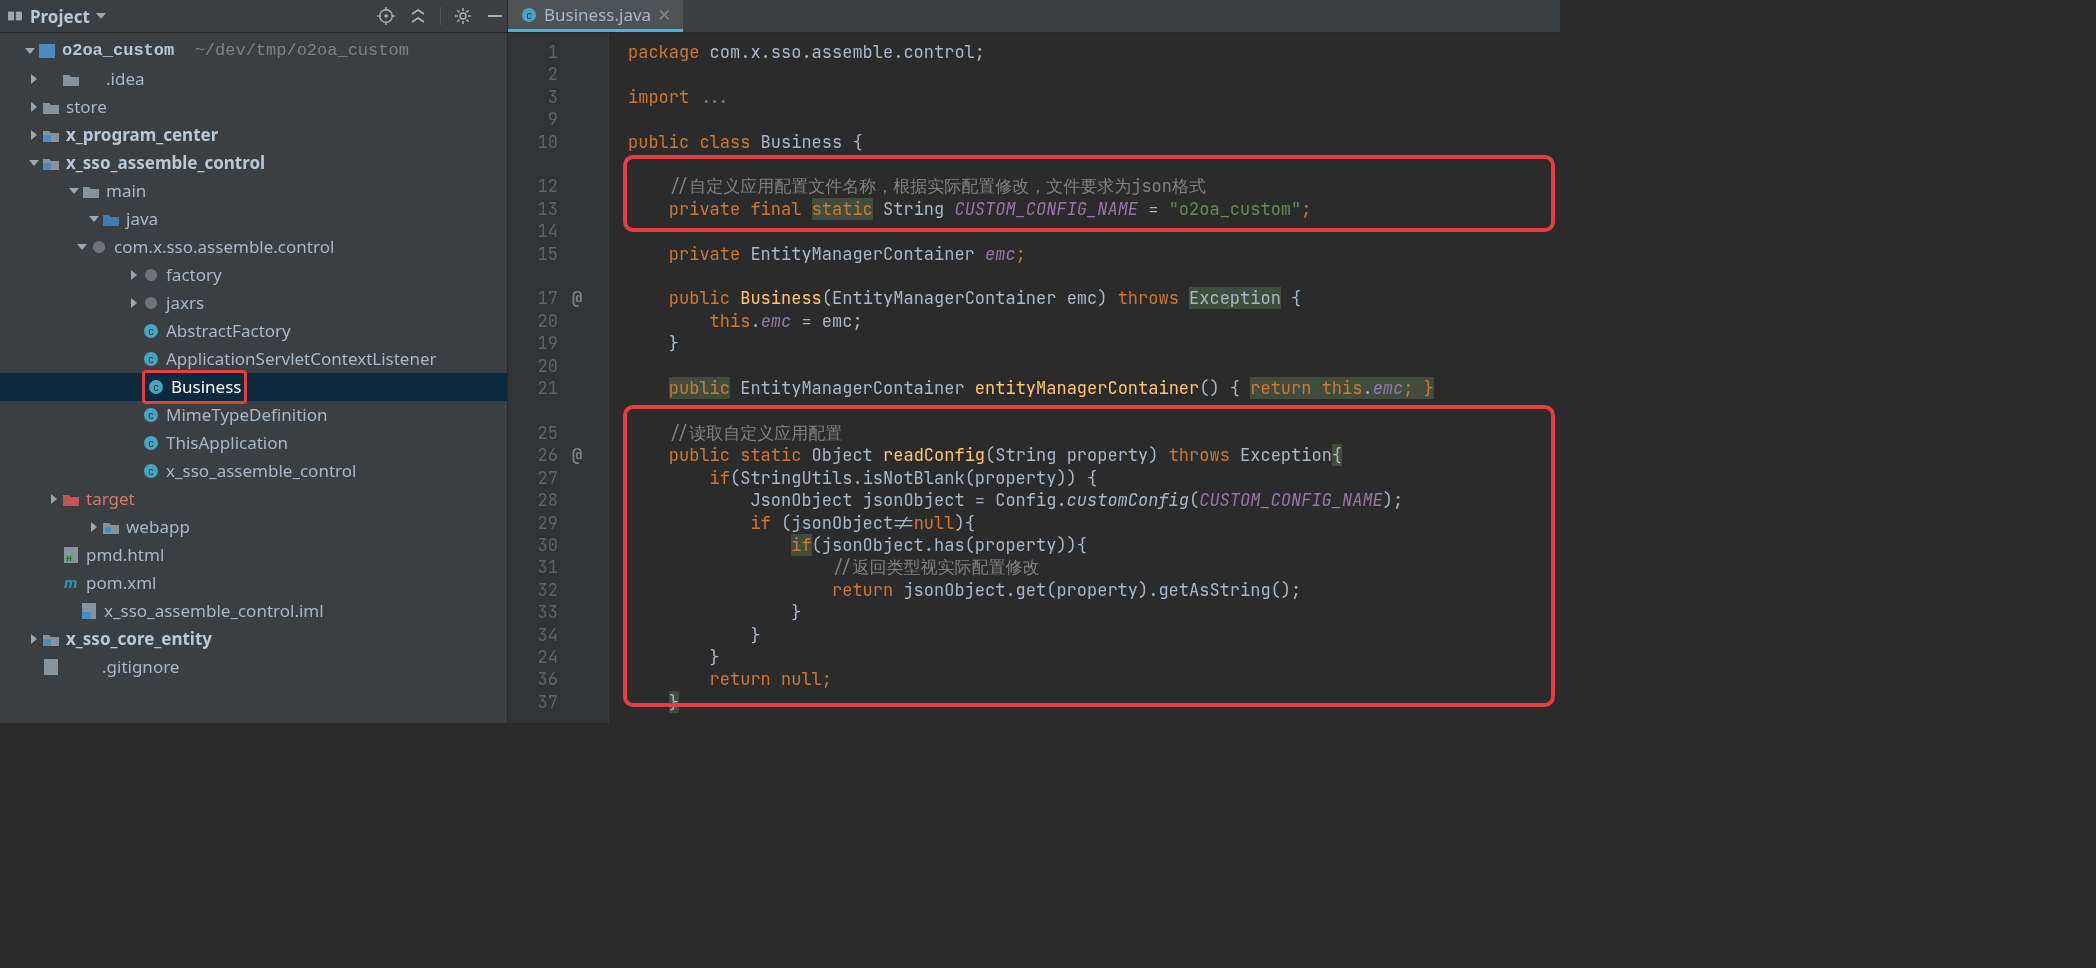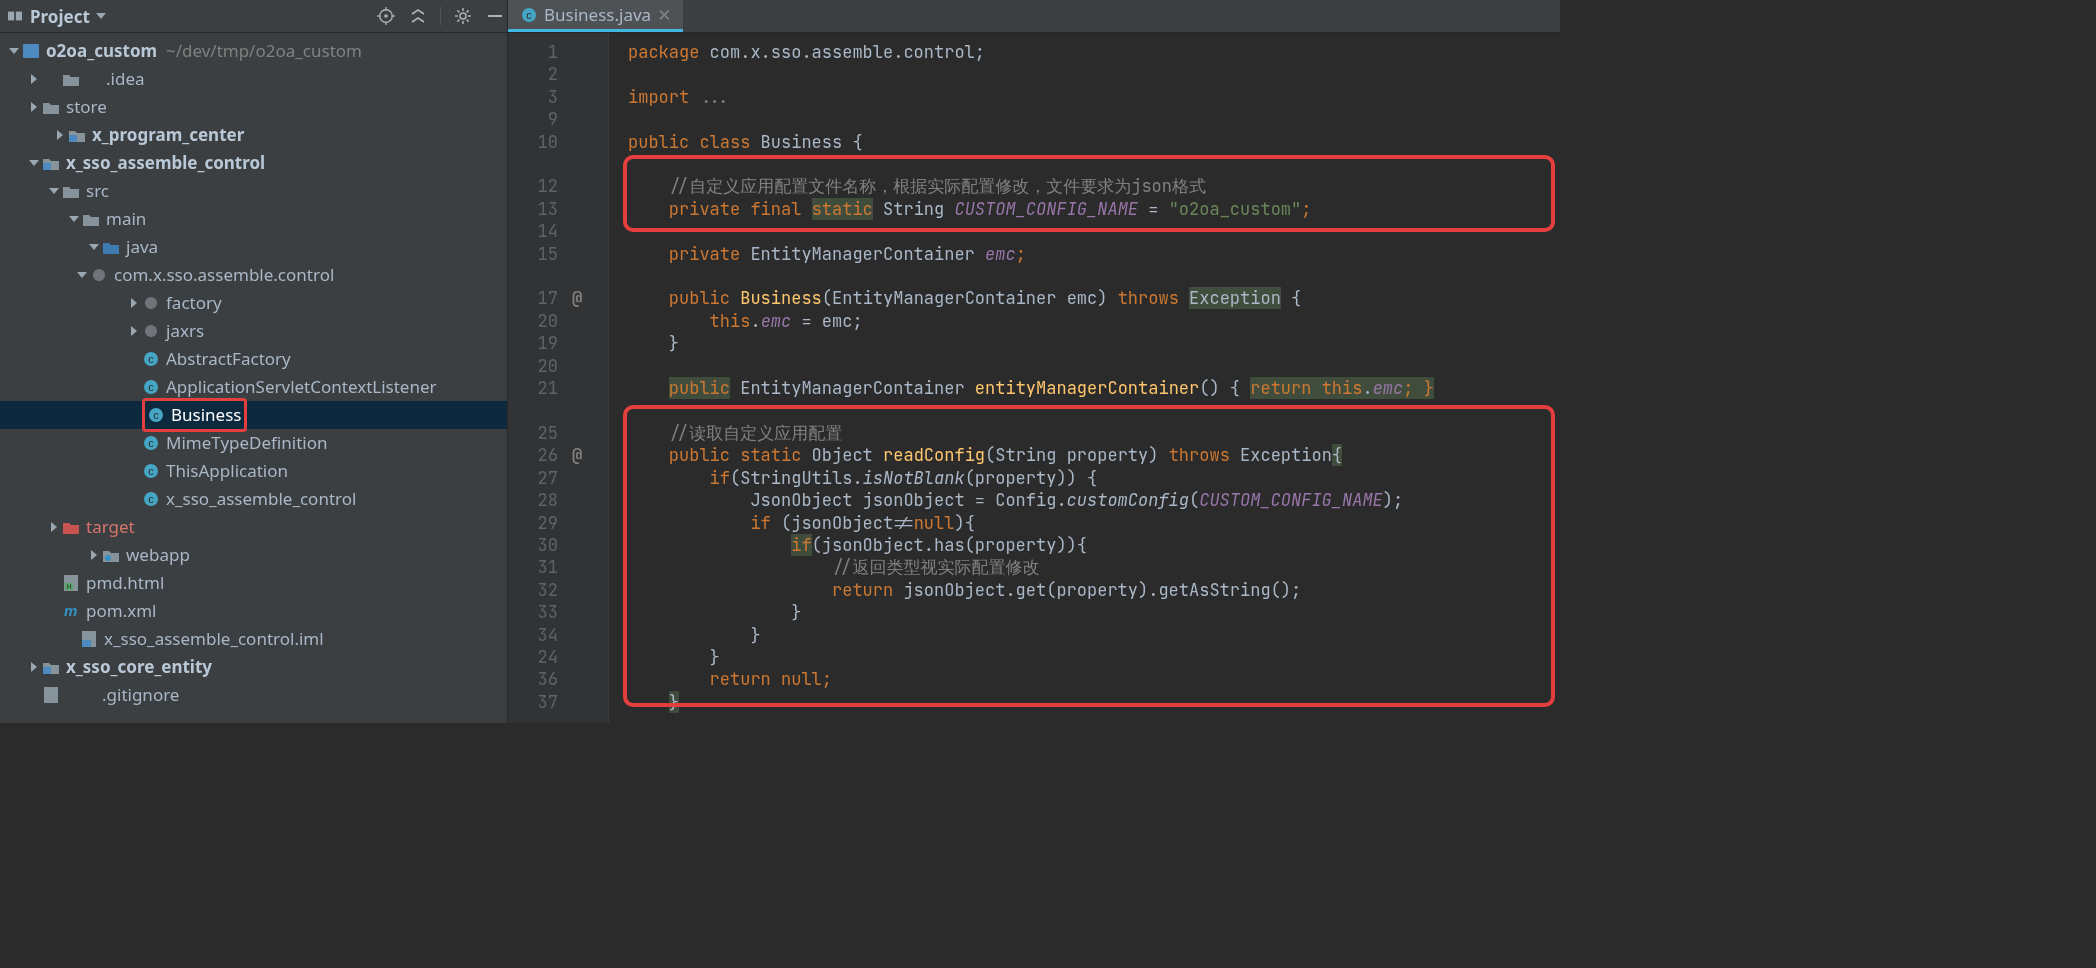--- a/index.html
+++ b/index.html
@@ -126,21 +126,21 @@
             </svg>
           </span>
         <span class="icon-btn">
             <svg width="16" height="16" viewBox="0 0 16 16">
               <line x1="1" y1="8" x2="15" y2="8" stroke="#afb1b3" stroke-width="2"></line>
             </svg>
           </span>
       </div>
     </div>
     <div class="tree">
-      <div class="tree-row" style="padding-left:4px;">
+      <div class="tree-row" style="padding-left:20px;font-family:Liberation Mono, monospace;">
         <span class="chev chev-down"></span>
         <span class="ficon">
             <svg width="16" height="14" viewBox="0 0 16 14">
               <rect width="16" height="14" rx="1" fill="#4d8ac0"></rect>
             </svg>
           </span>
         <span class="tree-label"><span class="bold">o2oa_custom</span>&nbsp;&nbsp;<span class="path-dim">~/dev/tmp/o2oa_custom</span></span>
       </div>
       <div class="tree-row" style="padding-left:24px;gap:20px;">
           <span class="chev chev-right"></span>
@@ -153,48 +153,39 @@
         </div>
       <div class="tree-row" style="padding-left:24px;">
           <span class="chev chev-right"></span>
           <span class="ficon">
             <svg width="16" height="13" viewBox="0 0 16 13">
               <path d="M0 2 L6 2 L8 4 L16 4 L16 13 L0 13 Z" fill="#87939a"></path>
             </svg>
           </span>
           <span class="tree-label">store</span>
         </div>
-      <div class="tree-row" style="padding-left:24px;margin-left:26px;">
+      <div class="tree-row" style="padding-left:24px;">
           <span class="chev chev-right"></span>
           <span class="ficon">
             <svg width="16" height="13" viewBox="0 0 16 13">
               <path d="M0 2 L6 2 L8 4 L16 4 L16 13 L0 13 Z" fill="#87939a"></path>
               <rect x="0" y="6" width="8" height="7" fill="#4d8ac0"></rect>
             </svg>
           </span>
           <span class="tree-label bold">x_program_center</span>
         </div>
       <div class="tree-row" style="padding-left:24px;">
           <span class="chev chev-down"></span>
           <span class="ficon">
             <svg width="16" height="13" viewBox="0 0 16 13">
               <path d="M0 2 L6 2 L8 4 L16 4 L16 13 L0 13 Z" fill="#87939a"></path>
               <rect x="0" y="6" width="8" height="7" fill="#4d8ac0"></rect>
             </svg>
           </span>
           <span class="tree-label bold">x_sso_assemble_control</span>
-        </div>
-      <div class="tree-row" style="padding-left:44px;">
-          <span class="chev chev-down"></span>
-          <span class="ficon">
-            <svg width="16" height="13" viewBox="0 0 16 13">
-              <path d="M0 2 L6 2 L8 4 L16 4 L16 13 L0 13 Z" fill="#87939a"></path>
-            </svg>
-          </span>
-          <span class="tree-label">src</span>
         </div>
       <div class="tree-row" style="padding-left:64px;">
           <span class="chev chev-down"></span>
           <span class="ficon">
             <svg width="16" height="13" viewBox="0 0 16 13">
               <path d="M0 2 L6 2 L8 4 L16 4 L16 13 L0 13 Z" fill="#87939a"></path>
             </svg>
           </span>
           <span class="tree-label">main</span>
         </div>
@@ -420,21 +411,21 @@
     <span class="kw">private</span><span> EntityManagerContainer </span><span class="field">emc</span><span class="kw">;</span>
 
     <span class="kw">public </span><span class="mname">Business</span><span>(EntityManagerContainer emc) </span><span class="kw">throws </span><span class="hl">Exception</span><span> {</span>
         <span class="kw">this</span><span>.</span><span class="field">emc</span><span> = emc;</span>
     <span>}</span>
 
     <span class="kw hl">public</span><span> EntityManagerContainer </span><span class="mname">entityManagerContainer</span><span>() { </span><span class="hl"><span class="kw">return </span><span class="kw">this</span><span>.</span><span class="field">emc</span><span class="kw">; }</span></span>
 
     <span class="cmt">//读取自定义应用配置</span>
     <span class="kw">public static</span><span> Object </span><span class="mname">readConfig</span><span>(String property) </span><span class="kw">throws</span><span> Exception</span><span class="hl">{</span>
-        <span class="kw">if</span><span>(StringUtils.</span><span style="font-style:italic">isNotBlank</span><span>(property)) {</span>
+        <span class="kw">if</span><span>(StringUtils.</span><span style="">isNotBlank</span><span>(property)) {</span>
             <span>JsonObject jsonObject = Config.</span><span style="font-style:italic">customConfig</span><span>(</span><span class="field">CUSTOM_CONFIG_NAME</span><span>);</span>
             <span class="kw">if </span><span>(jsonObject!=</span><span class="kw">null</span><span>){</span>
                 <span class="kw hl">if</span><span>(jsonObject.has(property)){</span>
                     <span class="cmt">//返回类型视实际配置修改</span>
                     <span class="kw">return</span><span> jsonObject.get(property).getAsString();</span>
                 <span>}</span>
             <span>}</span>
         <span>}</span>
         <span class="kw">return </span><span class="kw">null</span><span class="kw">;</span>
     <span class="hl">}</span></div>

